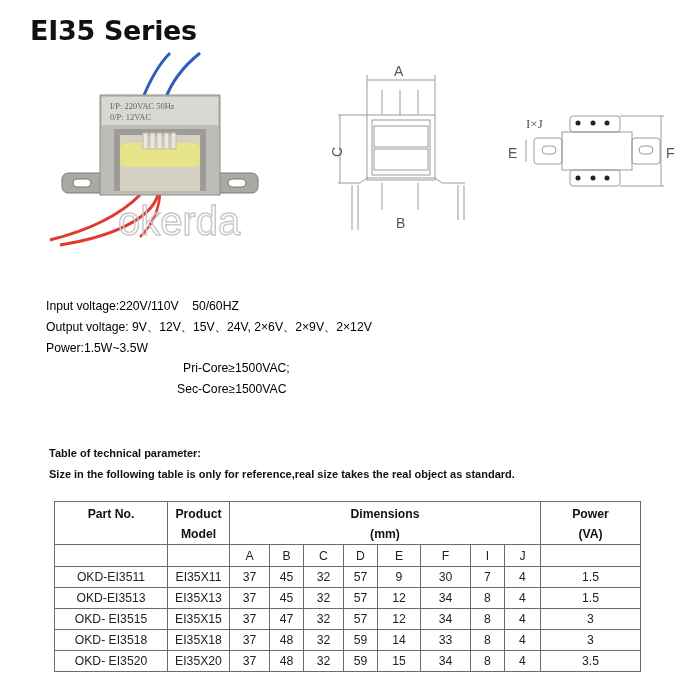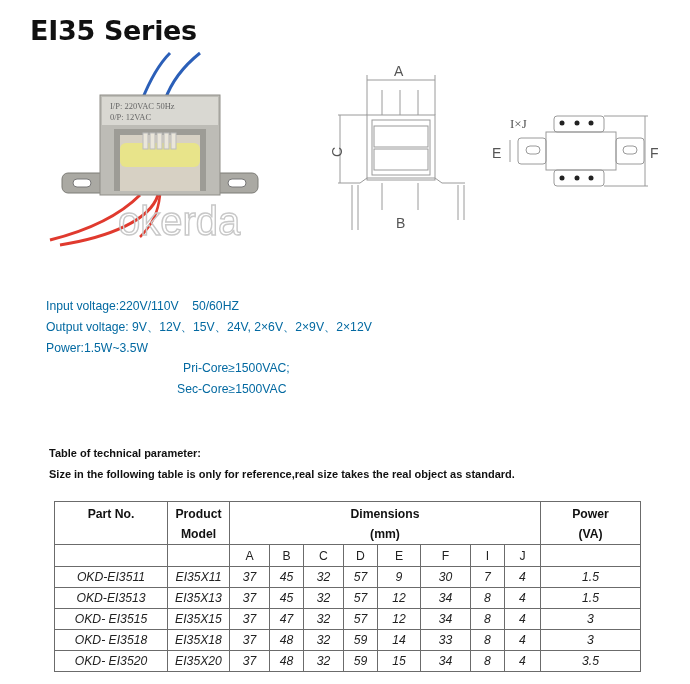--- a/index.html
+++ b/index.html
@@ -1,31 +1,31 @@
 <!DOCTYPE html>
 <html><head>
 <meta charset="utf-8">
 <style>
   html, body { margin:0; padding:0; background:#ffffff; }
   body { width:690px; height:684px; position:relative; overflow:hidden; font-family:"Liberation Sans", "DejaVu Sans", sans-serif; color:#1a1a1a; }
   .title { position:absolute; left:30px; top:15px; font-size:27px; font-weight:bold; font-family:"DejaVu Sans", sans-serif; letter-spacing:-0.3px; color:#111; }
   .photo { position:absolute; left:40px; top:45px; width:240px; height:215px; }
   .drawing-side { position:absolute; left:330px; top:60px; width:150px; height:190px; }
-  .drawing-top { position:absolute; left:490px; top:100px; width:180px; height:100px;text-align:right; }
-  .specs { position:absolute; left:46px; top:296px; font-size:12.2px; line-height:20.8px; color:#0369a1; }
+  .drawing-top { position:absolute; left:506px; top:100px; width:180px; height:100px;text-align:right; }
+  .specs { position:absolute; left:46px; top:296px; font-size:12.2px; line-height:20.8px; color:#000000; }
   .specs div { white-space:pre; }
   .specs .indent1 { padding-left:137px; }
   .specs .indent2 { padding-left:131px; }
   .notes { position:absolute; left:49px; top:443px; font-size:11px; font-weight:bold; line-height:21px; color:#111; }
   table.params { position:absolute; left:54px; top:501px; border-collapse:collapse; font-size:12.2px; color:#222; }
   table.params td { border:1px solid #6b6b6b; text-align:center; padding:0; }
   table.params .hdr { font-weight:bold; vertical-align:top; line-height:20px; padding-top:2px; color:#111; }
   table.params tr.r-top td.hdr { height:40px; }
   table.params tr.r-sub td { height:21px; }
-  table.params tr.r-data td { height:20px;font-style:italic; }
+  table.params tr.r-data td { height:20px; }
 </style>
 </head>
 <body>
 
 <div class="title">EI35 Series</div>
 
 <div class="photo">
   <svg width="240" height="215" viewBox="0 0 240 215" xmlns="http://www.w3.org/2000/svg">
 
     <path d="M102 55 C110 35 118 20 130 8" stroke="#2b5fb8" stroke-width="3" fill="none"></path>

